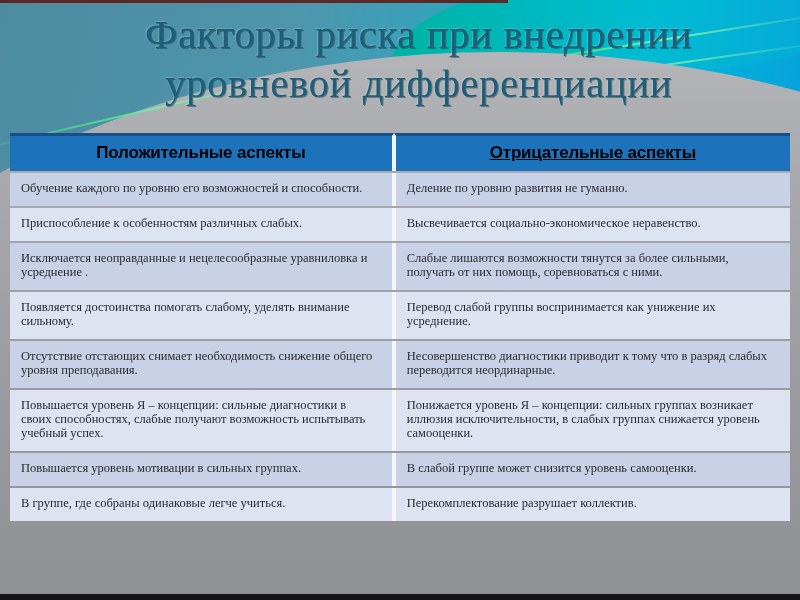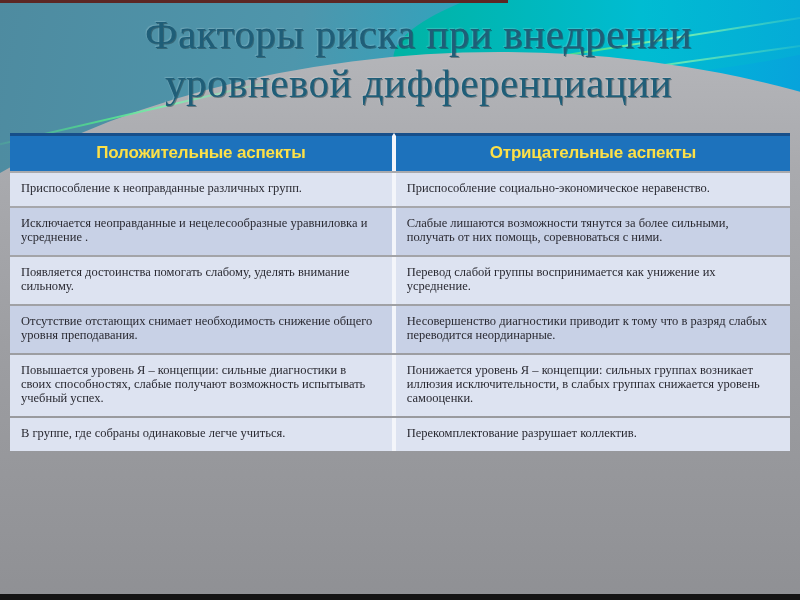--- a/index.html
+++ b/index.html
@@ -29,26 +29,26 @@
   
   .title{
     position:absolute;top:10px;left:0;width:100%;text-align:center;z-index:3;
     color:#1f5e78;font-size:41px;line-height:1.2;font-weight:400;letter-spacing:.5px;
     text-shadow:1px 1px 0 rgba(25,50,62,.45), -1px -1px 1px rgba(255,255,255,.18);
   }
   
   .tbl-wrap{position:absolute;left:10px;top:131px;width:780px;z-index:3;}
   table.risk{border-collapse:separate;border-spacing:0 2px;width:100%;background:transparent;}
   table.risk th{
-    background:#1d72bc;color:#fde047;
+    background:#1d72bc;color:#000000;
     font-family:"Liberation Sans",sans-serif;font-weight:bold;font-size:17px;letter-spacing:-.2px;
     padding:7px 8px 8px 8px;text-align:center;border-top:3px solid #174f8a;
   }
   table.risk th:first-child{border-right:2px solid #f3f5fa;width:49.2%;}
-  table.risk th:last-child{border-left:2px solid #f3f5fa;}
+  table.risk th:last-child{border-left:2px solid #f3f5fa;text-decoration:underline;}
   table.risk td{
     font-size:12.5px;line-height:1.12;color:#2a2a32;vertical-align:top;
     padding:8px 12px 11px 11px;
   }
   table.risk td:first-child{border-right:2px solid #f3f5fa;}
   table.risk td:last-child{border-left:2px solid #f3f5fa;}
   table.risk tr.odd td{background:#c8d1e6;}
   table.risk tr.even td{background:#dde3f1;}
 </style>
 </head>
@@ -71,40 +71,48 @@
 
   <div class="tbl-wrap">
     <table class="risk">
       <thead>
         <tr>
           <th>Положительные аспекты</th>
           <th>Отрицательные аспекты</th>
         </tr>
       </thead>
       <tbody id="risk-body">
+          <tr class="odd">
+            <td>Обучение каждого по уровню его возможностей и способности.</td>
+            <td>Деление по уровню развития не гуманно.</td>
+          </tr>
           <tr class="even">
-            <td>Приспособление к неоправданные различных групп.</td>
-            <td>Приспособление социально-экономическое неравенство.</td>
+            <td>Приспособление к особенностям различных слабых.</td>
+            <td>Высвечивается социально-экономическое неравенство.</td>
           </tr>
           <tr class="odd">
             <td>Исключается неоправданные и нецелесообразные уравниловка и усреднение .</td>
             <td>Слабые лишаются возможности тянутся за более сильными, получать от них помощь, соревноваться с ними.</td>
           </tr>
           <tr class="even">
             <td>Появляется достоинства помогать слабому, уделять внимание сильному.</td>
             <td>Перевод слабой группы воспринимается как унижение их усреднение.</td>
           </tr>
           <tr class="odd">
             <td>Отсутствие отстающих снимает необходимость снижение общего уровня преподавания.</td>
             <td>Несовершенство диагностики приводит к тому что в разряд слабых  переводится неординарные.</td>
           </tr>
           <tr class="even">
             <td>Повышается уровень Я – концепции: сильные диагностики в своих способностях, слабые получают возможность испытывать учебный успех.</td>
             <td>Понижается уровень Я – концепции: сильных группах возникает иллюзия исключительности, в слабых группах снижается уровень самооценки.</td>
           </tr>
+          <tr class="odd">
+            <td>Повышается уровень мотивации в сильных группах.</td>
+            <td>В слабой группе может снизится уровень самооценки.</td>
+          </tr>
           <tr class="even">
             <td>В группе, где собраны одинаковые легче учиться.</td>
             <td>Перекомплектование разрушает коллектив.</td>
           </tr>
         </tbody>
     </table>
   </div>
 
   <div class="bottom-bar"></div>
 </div>

